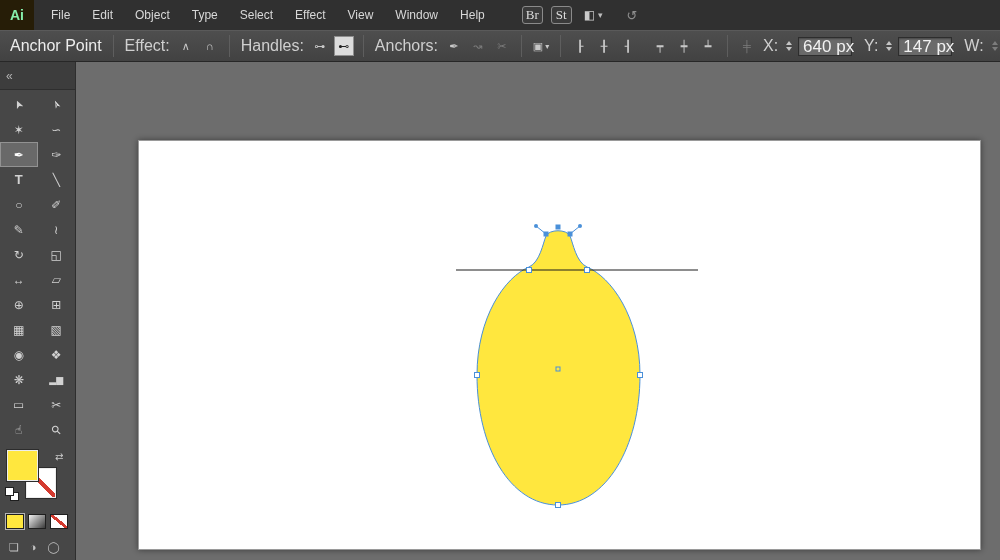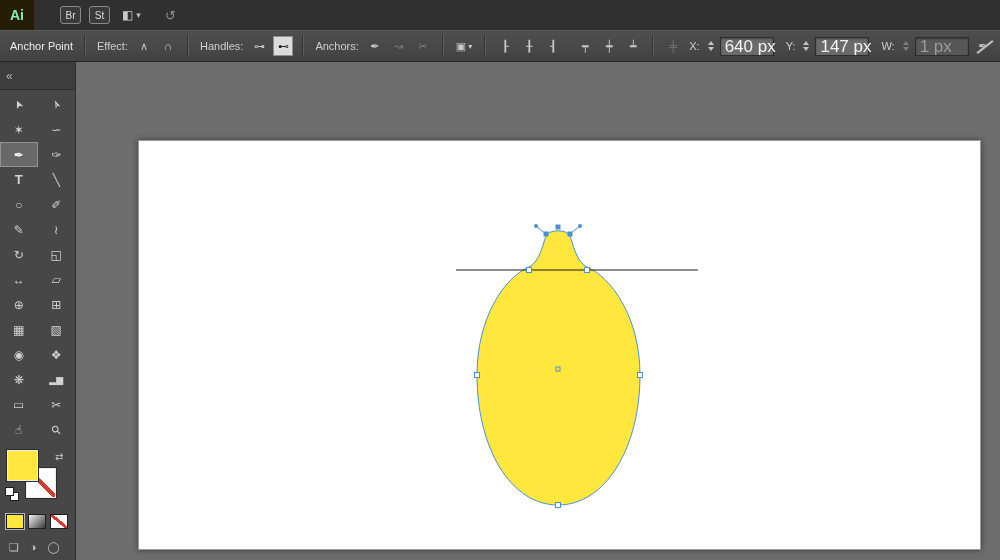--- a/index.html
+++ b/index.html
@@ -9,32 +9,32 @@
   .app{width:1000px;height:560px;display:flex;flex-direction:column;}
 
   
   .menubar{flex:0 0 30px;height:30px;background:#303030;display:flex;align-items:center;}
   .logo{width:34px;height:30px;background:#261d07;color:#86efac;font-weight:bold;
         font-size:14px;display:flex;align-items:center;justify-content:center;}
   .menu-items{display:flex;margin-left:6px;}
   .menu-item{color:#d8d8d8;font-size:12px;padding:0 11px;line-height:30px;cursor:default;}
   .menubar-right{display:flex;align-items:center;margin-left:26px;gap:8px;}
   .mb-sq{width:21px;height:18px;background:#3a3a3a;border:1px solid #8a8a8a;border-radius:3px;
-         color:#ddd;font-size:10px;display:flex;align-items:center;justify-content:center;padding:0;}
+         color:#ddd;font-size:13px;display:flex;align-items:center;justify-content:center;padding:0;font-family:Liberation Serif, serif;}
   .mb-ws{background:transparent;border:none;color:#c9c9c9;display:flex;align-items:center;
          gap:3px;font-size:12px;padding:0;margin-left:4px;}
   .mb-ws .caret{font-size:9px;color:#bdbdbd;}
   .mb-sync{color:#8d8d8d;font-size:13px;margin-left:16px;}
 
   
   .controlbar{flex:0 0 32px;height:32px;box-sizing:border-box;
     background:linear-gradient(#4e4e4e,#424242);
     border-top:1px solid #5a5a5a;border-bottom:1px solid #272727;
     display:flex;align-items:center;padding:0 8px;gap:4px;white-space:nowrap;overflow:hidden;}
-  .cb-label{color:#cfcfcf;font-size:11px;margin:0 2px;}
+  .cb-label{color:#cfcfcf;font-size:16px;margin:0 2px;}
   .cb-label.strong{color:#ececec;}
   .cb-divider{width:1px;height:22px;background:#333;border-right:1px solid #5e5e5e;margin:0 5px;}
   .cb-btn{min-width:20px;height:20px;background:transparent;border:1px solid transparent;
           color:#c8c8c8;font-size:11px;display:flex;align-items:center;justify-content:center;padding:0 2px;}
   .cb-btn.selected{background:#dcdcdc;color:#222;border:1px solid #8e8e8e;}
   .cb-btn.dim{color:#7c7c7c;}
   .cb-glyph{pointer-events:none;}
   .cb-field{width:44px;height:17px;background:#6a6a6a;border:1px solid #2d2d2d;
             box-shadow:inset 0 1px 2px rgba(0,0,0,.35);color:#f2f2f2;font-size:17px;
             line-height:17px;padding:0 4px;}
@@ -104,20 +104,31 @@
             border:1px solid #9a9a9a;box-shadow:0 0 6px rgba(0,0,0,.45);box-sizing:border-box;}
   #drawing{position:absolute;left:0;top:0;}
 </style>
 </head>
 <body>
 
 <div class="app" data-name="illustrator-window">
 
   <div class="menubar" data-name="menu-bar">
     <div class="logo" data-name="app-logo">Ai</div>
+    <div class="menu-items" data-name="menu-items">
+        <div class="menu-item" data-name="menu-file">File</div>
+        <div class="menu-item" data-name="menu-edit">Edit</div>
+        <div class="menu-item" data-name="menu-object">Object</div>
+        <div class="menu-item" data-name="menu-type">Type</div>
+        <div class="menu-item" data-name="menu-select">Select</div>
+        <div class="menu-item" data-name="menu-effect">Effect</div>
+        <div class="menu-item" data-name="menu-view">View</div>
+        <div class="menu-item" data-name="menu-window">Window</div>
+        <div class="menu-item" data-name="menu-help">Help</div>
+      </div>
     <div class="menubar-right" data-name="menubar-right">
       <button class="mb-sq" data-name="bridge-button">Br</button>
       <button class="mb-sq" data-name="stock-button">St</button>
       <button class="mb-ws" data-name="workspace-switcher">
         <span data-name="workspace-icon">◧</span>
         <span class="caret" data-name="chevron-down-icon">▾</span>
       </button>
       <span class="mb-sync" data-name="sync-icon">↺</span>
     </div>
   </div>

